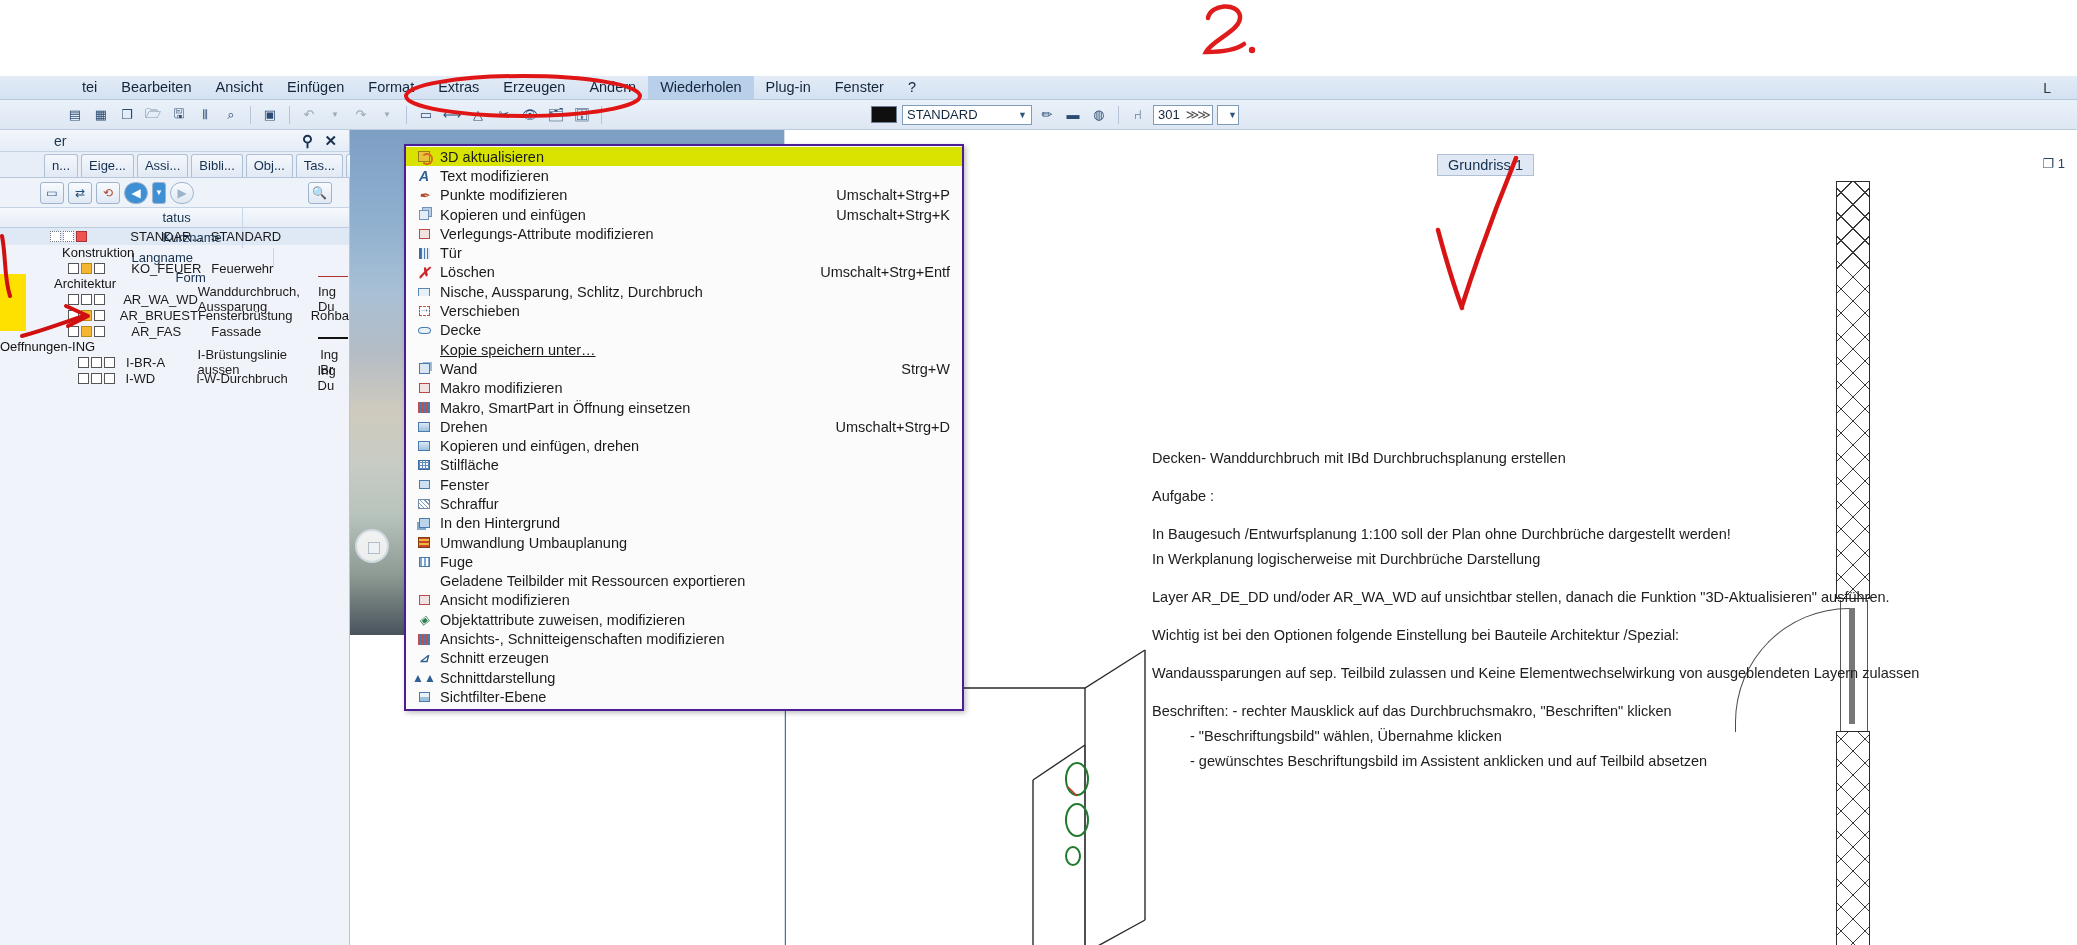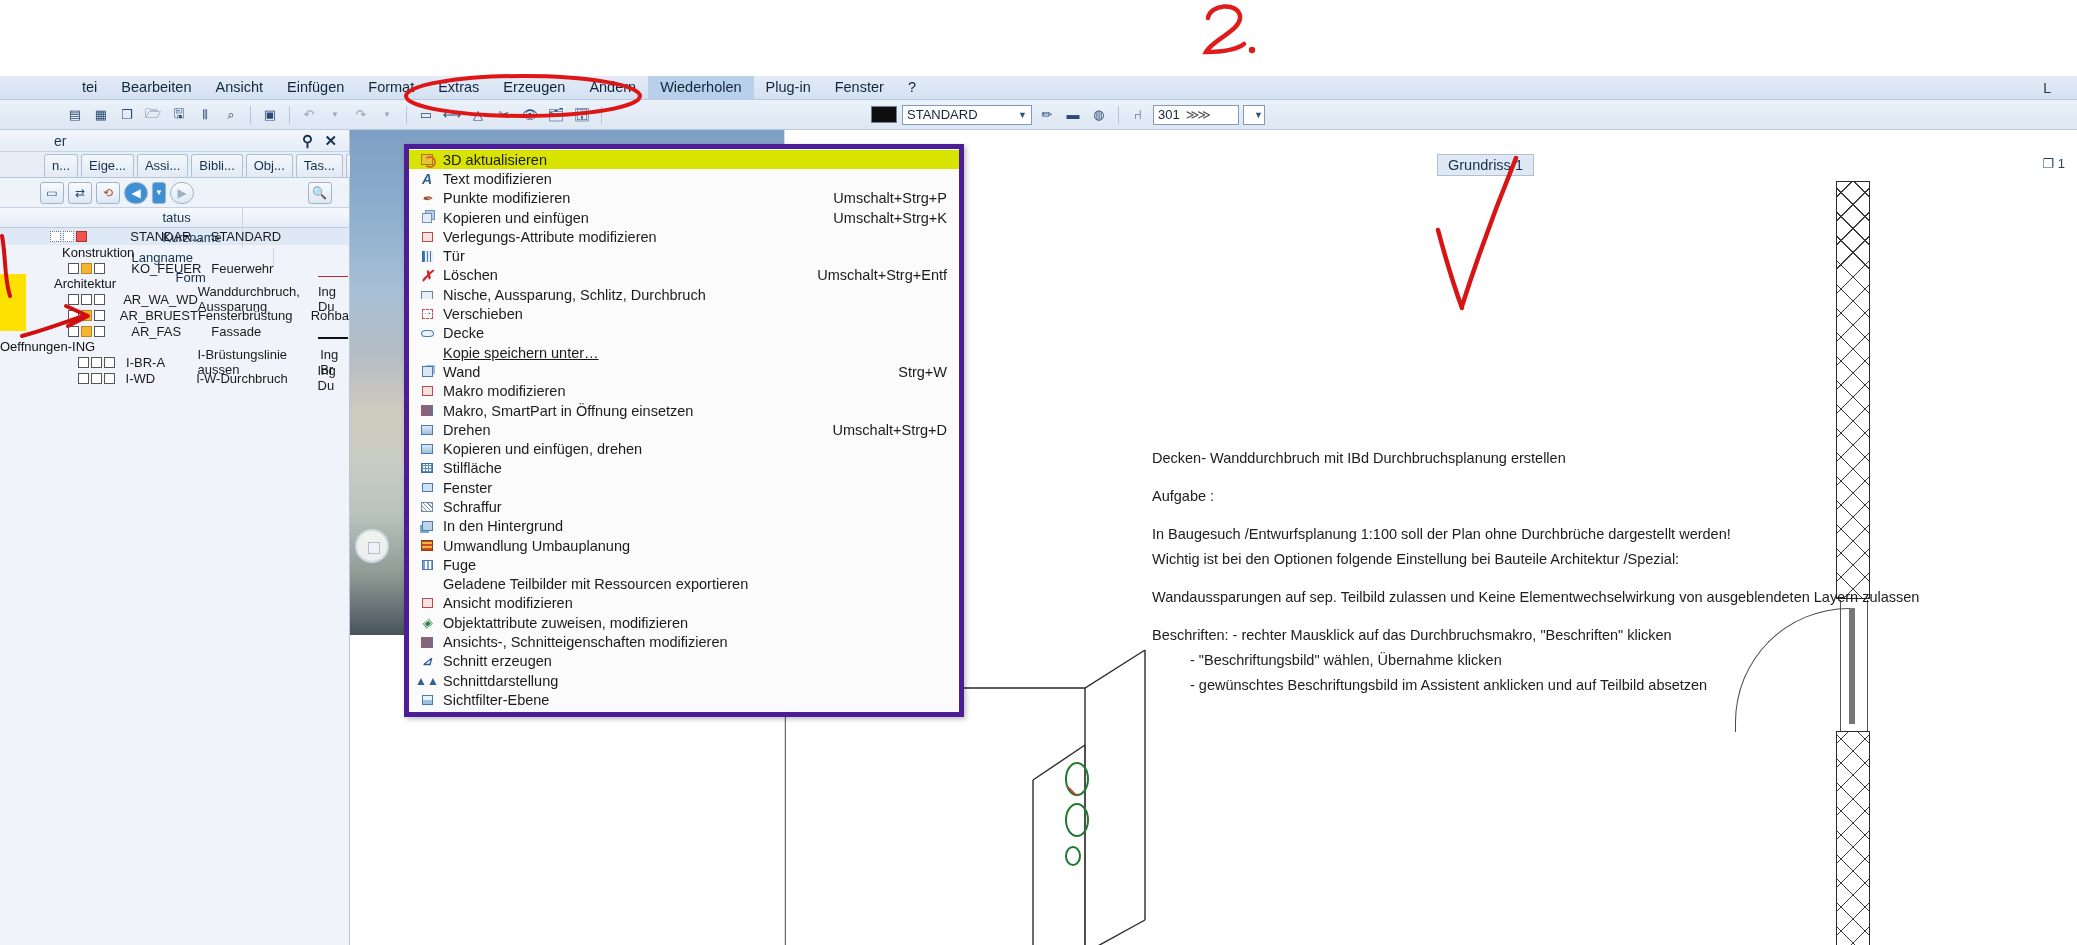--- a/index.html
+++ b/index.html
@@ -225,21 +225,21 @@
   .doc-text .sub { margin-left: 38px; }
 
   
   .isosketch { position: absolute; left: 0px; top: 490px; width: 440px; height: 333px; }
 
   
   .dropdown {
     position: absolute; left: 404px; top: 68px;
     width: 560px;
     background: #fbfbfb;
-    border: 5px solid #4c1d95;
+    border: 2px solid #4c1d95;
     box-shadow: 2px 2px 5px rgba(0,0,0,.25);
     padding: 1px 0 2px 0;
     z-index: 40;
   }
   .mi {
     display: flex; align-items: center; height: 19.3px;
     font-size: 14.5px; color: #1b1b1b; padding-left: 4px;
     white-space: nowrap;
   }
   .mi.hl { background: #d8e300; }
@@ -417,21 +417,21 @@
       <div class="tb-btn">
           <span class="tg">▬</span>
         </div>
       <div class="tb-btn">
           <span class="tg">◍</span>
         </div>
       <div class="tb-sep"></div>
       <div class="tb-btn">
           <span class="tg">⑁</span>
         </div>
-      <div class="tb-combo" style="width:86px">
+      <div class="tb-combo" style="width:60px">
         <span>301</span>
         <span style="margin-left:6px;letter-spacing:-2px;color:#555">≫≫</span>
       </div>
       <div class="tb-combo" style="width:22px">
         <span class="caret">▼</span>
       </div>
     </div>
 
     <div class="palette">
       <div class="palette-title">
@@ -583,20 +583,22 @@
         <div class="hatchwall"></div>
         <div class="hatchwall2"></div>
         <div class="dooropening"></div>
         <div class="doorleaf"></div>
         <div class="doorswing"></div>
 
         <div class="doc-text">
           <p>Decken- Wanddurchbruch mit IBd Durchbruchsplanung erstellen</p>
           <p>Aufgabe :</p>
           <p style="margin-bottom:4px">In Baugesuch /Entwurfsplanung 1:100 soll der Plan ohne Durchbrüche dargestellt werden!</p>
+          <p>In Werkplanung logischerweise mit Durchbrüche Darstellung</p>
+          <p>Layer AR_DE_DD und/oder AR_WA_WD auf unsichtbar stellen, danach die Funktion "3D-Aktualisieren" ausführen.</p>
           <p>Wichtig ist bei den Optionen folgende Einstellung bei Bauteile Architektur /Spezial:</p>
           <p>Wandaussparungen auf sep. Teilbild zulassen und Keine Elementwechselwirkung von ausgeblendeten Layern zulassen</p>
           <p style="margin-bottom:4px">Beschriften:  - rechter Mausklick auf das Durchbruchsmakro, "Beschriften" klicken</p>
           <p class="sub" style="margin-bottom:4px">- "Beschriftungsbild" wählen, Übernahme klicken</p>
           <p class="sub">- gewünschtes Beschriftungsbild im Assistent anklicken und auf Teilbild absetzen</p>
         </div>
 
         <svg class="isosketch" viewBox="0 0 440 333">
           <g stroke="#2a2a2a" stroke-width="1.4" fill="none">
             <path d="M0,60 L60,12 L375,12 L375,250 L60,290 L0,250 Z" opacity="0"></path>

